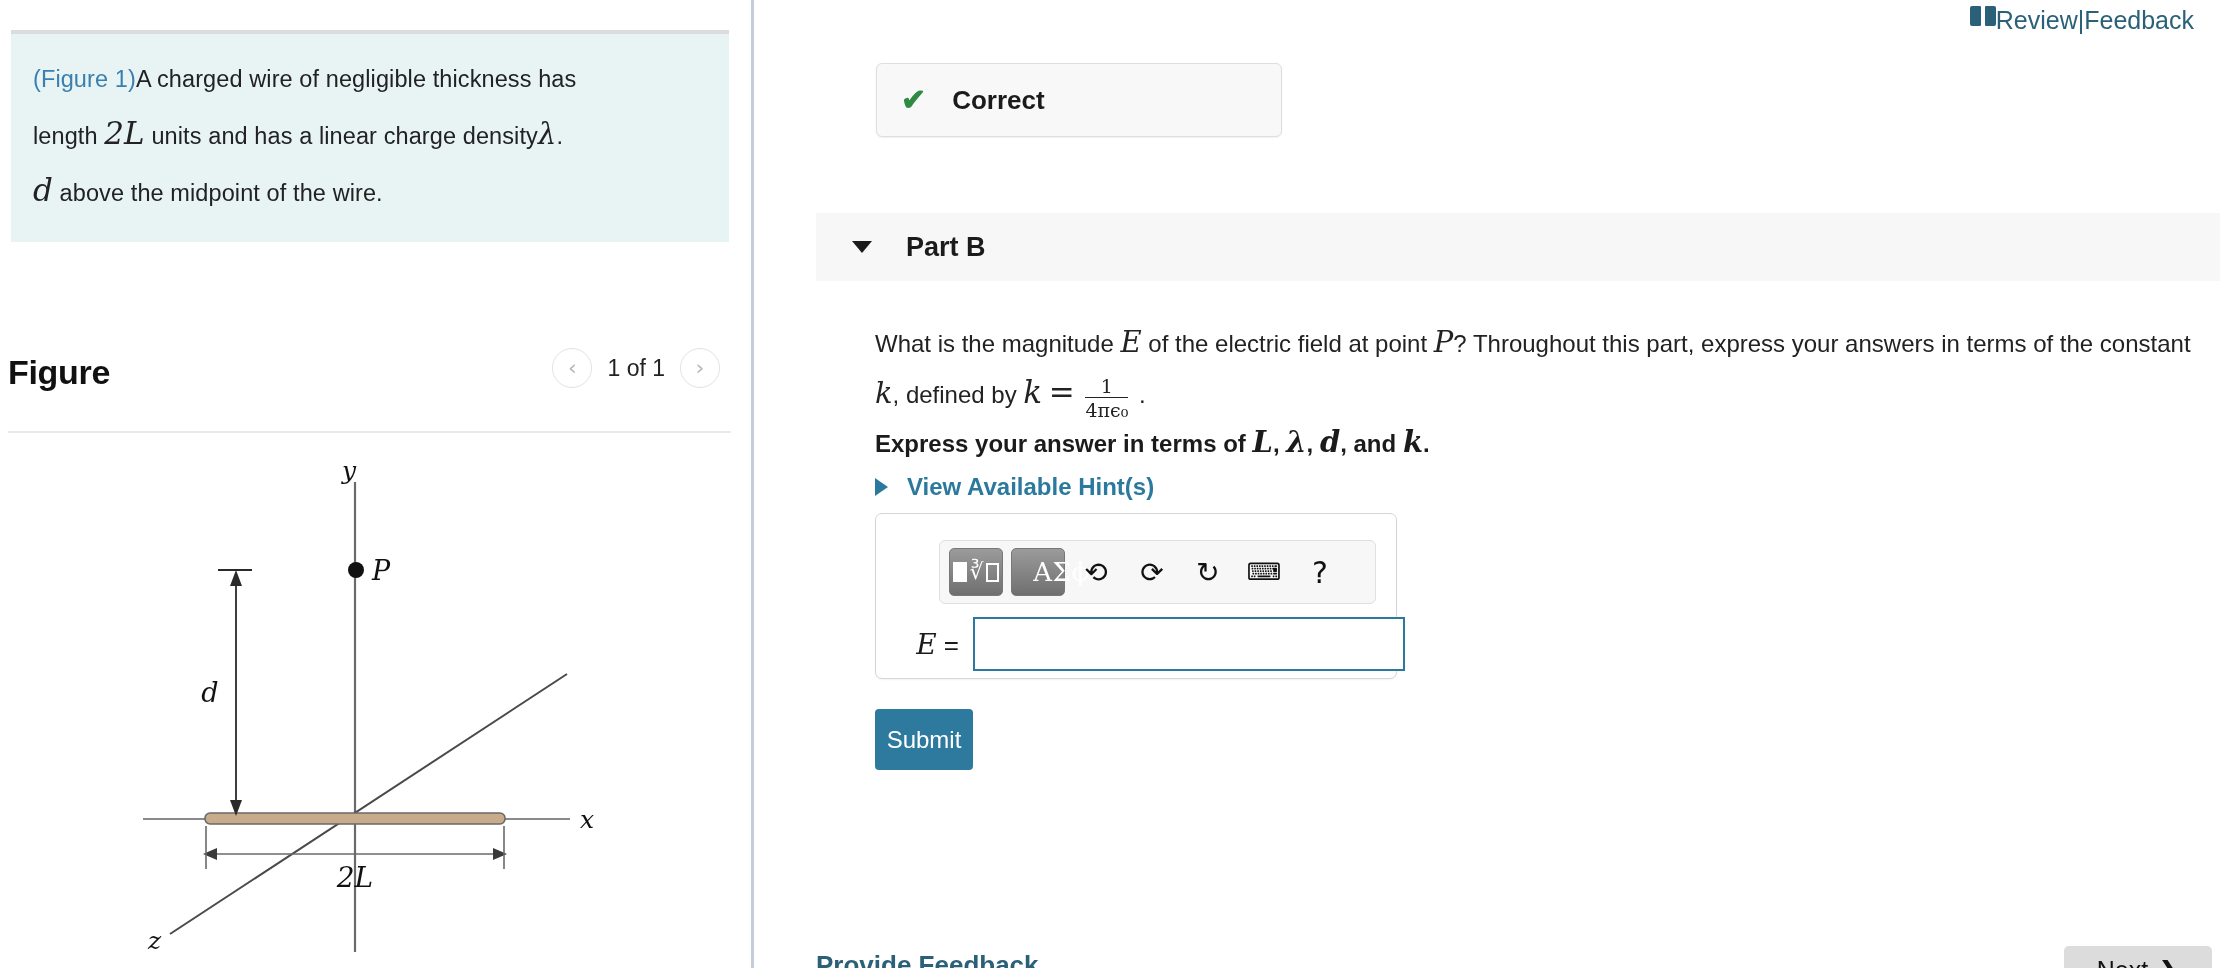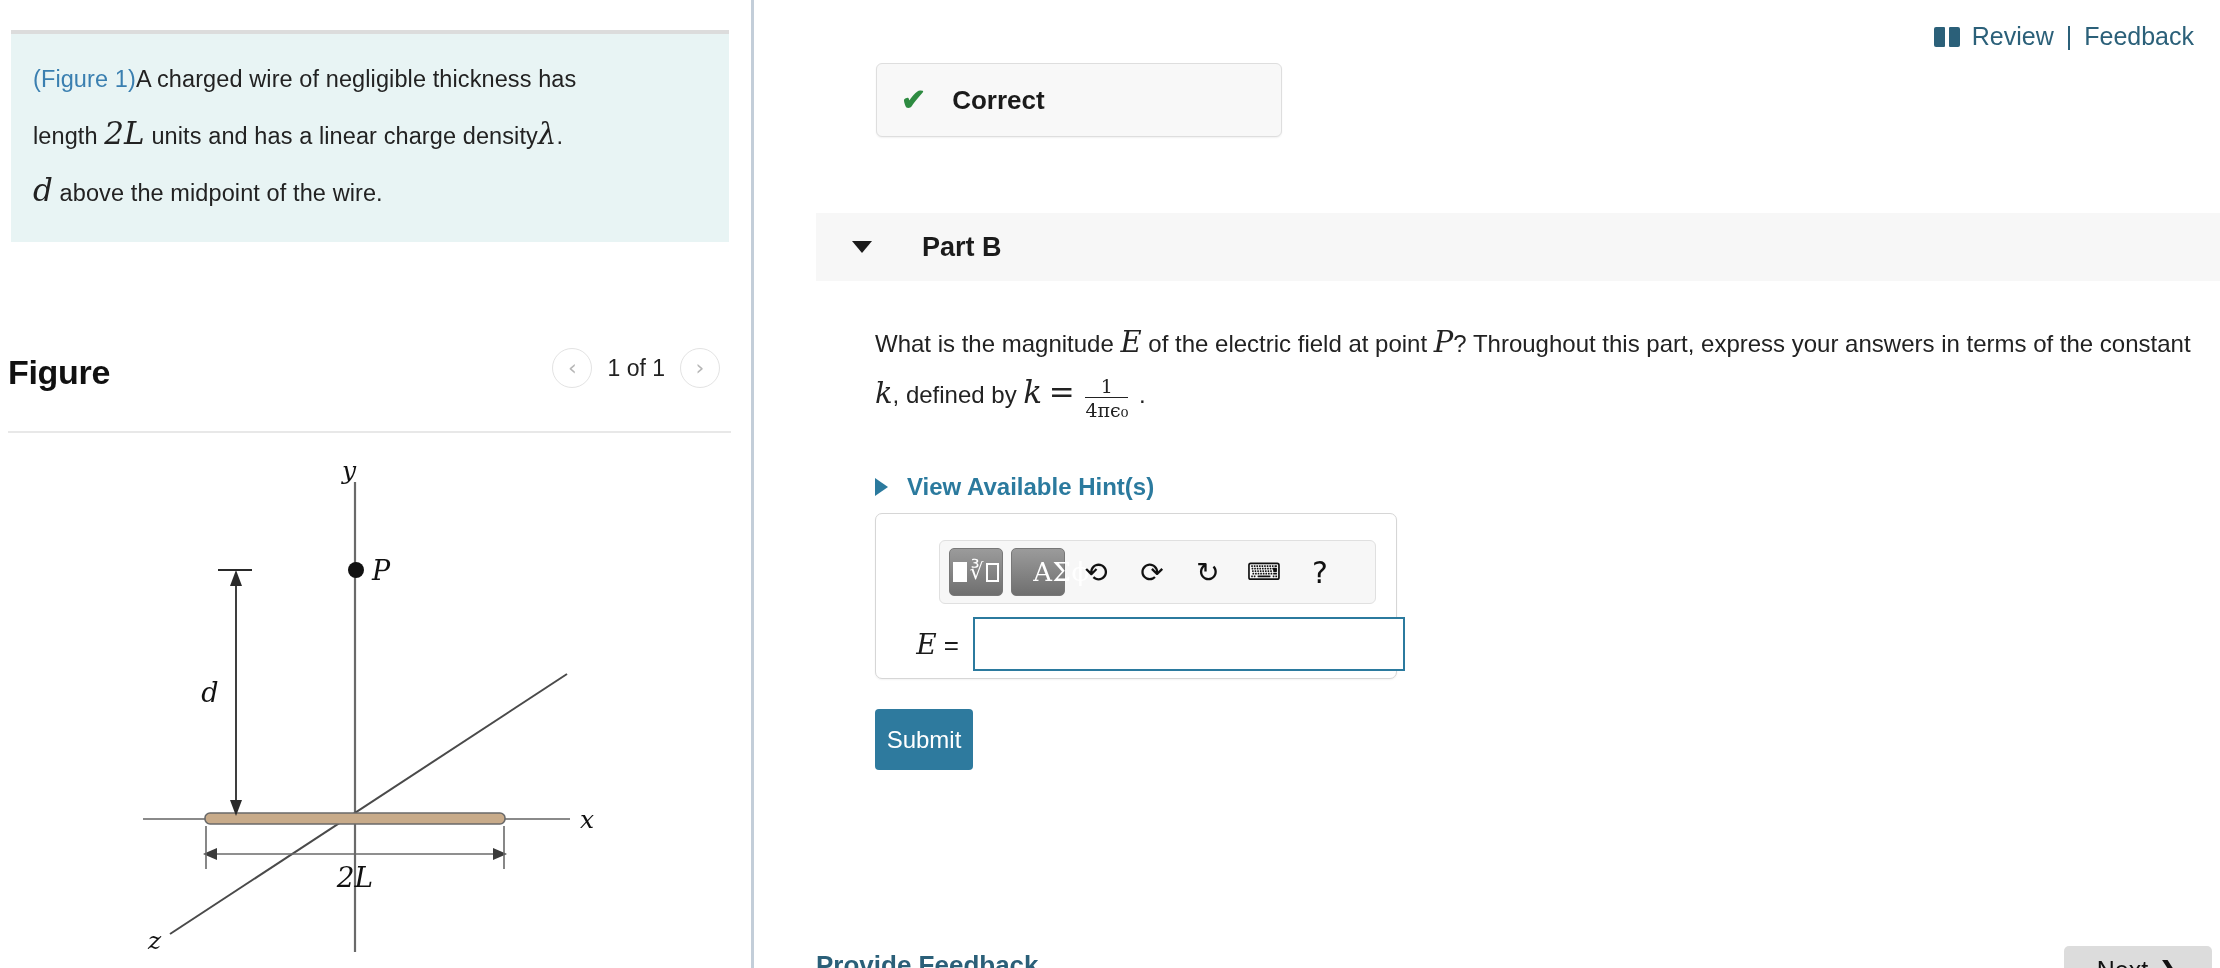--- a/index.html
+++ b/index.html
@@ -79,22 +79,22 @@
   
   .diagram { position: absolute; left: 0px; top: 452px; width: 752px; height: 510px; }
 
   
   .right-panel {
     position: absolute; left: 754px; top: 0;
     width: 1466px; height: 968px;
     background: #fff;
   }
   .review-bar {
-    position: absolute; right: 26px; top: 22px;
-    display: flex; align-items: center; gap: 12px;
+    position: absolute; right: 26px; top: 6px;
+    display: flex; gap: 0;
     color: #2b6079; font-size: 25px;
   }
   .book-icon { display: inline-block; width: 26px; height: 20px; position: relative; }
   .book-icon i {
     position: absolute; top: 0; width: 11px; height: 20px;
     background: #2b6079; border-radius: 2px 1px 1px 2px; display: block;
   }
   .book-icon i.r { left: 15px; border-radius: 1px 2px 2px 1px; }
   .sep { color: #2b6079; }
 
@@ -105,21 +105,21 @@
     box-shadow: 0 1px 2px rgba(0,0,0,.06);
     display: flex; align-items: center; padding-left: 24px; gap: 26px;
   }
   .check { color: #2e8b41; font-size: 30px; font-weight: bold; line-height: 1; }
   .correct-label { font-size: 26px; font-weight: bold; color: #1b1b1b; }
 
   .part-bar {
     position: absolute; left: 62px; top: 213px;
     width: 1404px; height: 68px;
     background: #f7f7f7;
-    display: flex; align-items: center; gap: 16px;
+    display: flex; align-items: center;
   }
   .caret-down {
     margin-left: 36px;
     width: 0; height: 0;
     border-left: 10px solid transparent; border-right: 10px solid transparent;
     border-top: 12px solid #1b1b1b;
   }
   .part-label { margin-left: 34px; font-size: 27px; font-weight: bold; color: #1b1b1b; }
 
   .question {
@@ -312,20 +312,27 @@
       <span class="mi-up">k</span><span>, defined by</span>
       <span class="keq">k</span>
       <span class="keq">=</span>
       <span class="frac">
         <span class="num">1</span>
         <span class="den">4πϵ₀</span>
       </span>
       <span>.</span>
     </div>
 
+    <div class="express">
+      <span>Express your answer in terms of</span>
+      <span class="mi-up">L</span>,
+      <span class="mi-up">λ</span>,
+      <span class="mi-up">d</span><span>, and</span>
+      <span class="mi-up">k</span><span>.</span>
+    </div>
 
     <div class="hints">
       <span class="caret-right"></span>
       <span>View Available Hint(s)</span>
     </div>
 
     <div class="answer-card">
       <div class="mtoolbar">
         <div class="tb-btn first">
           <span class="sqrtbox">

